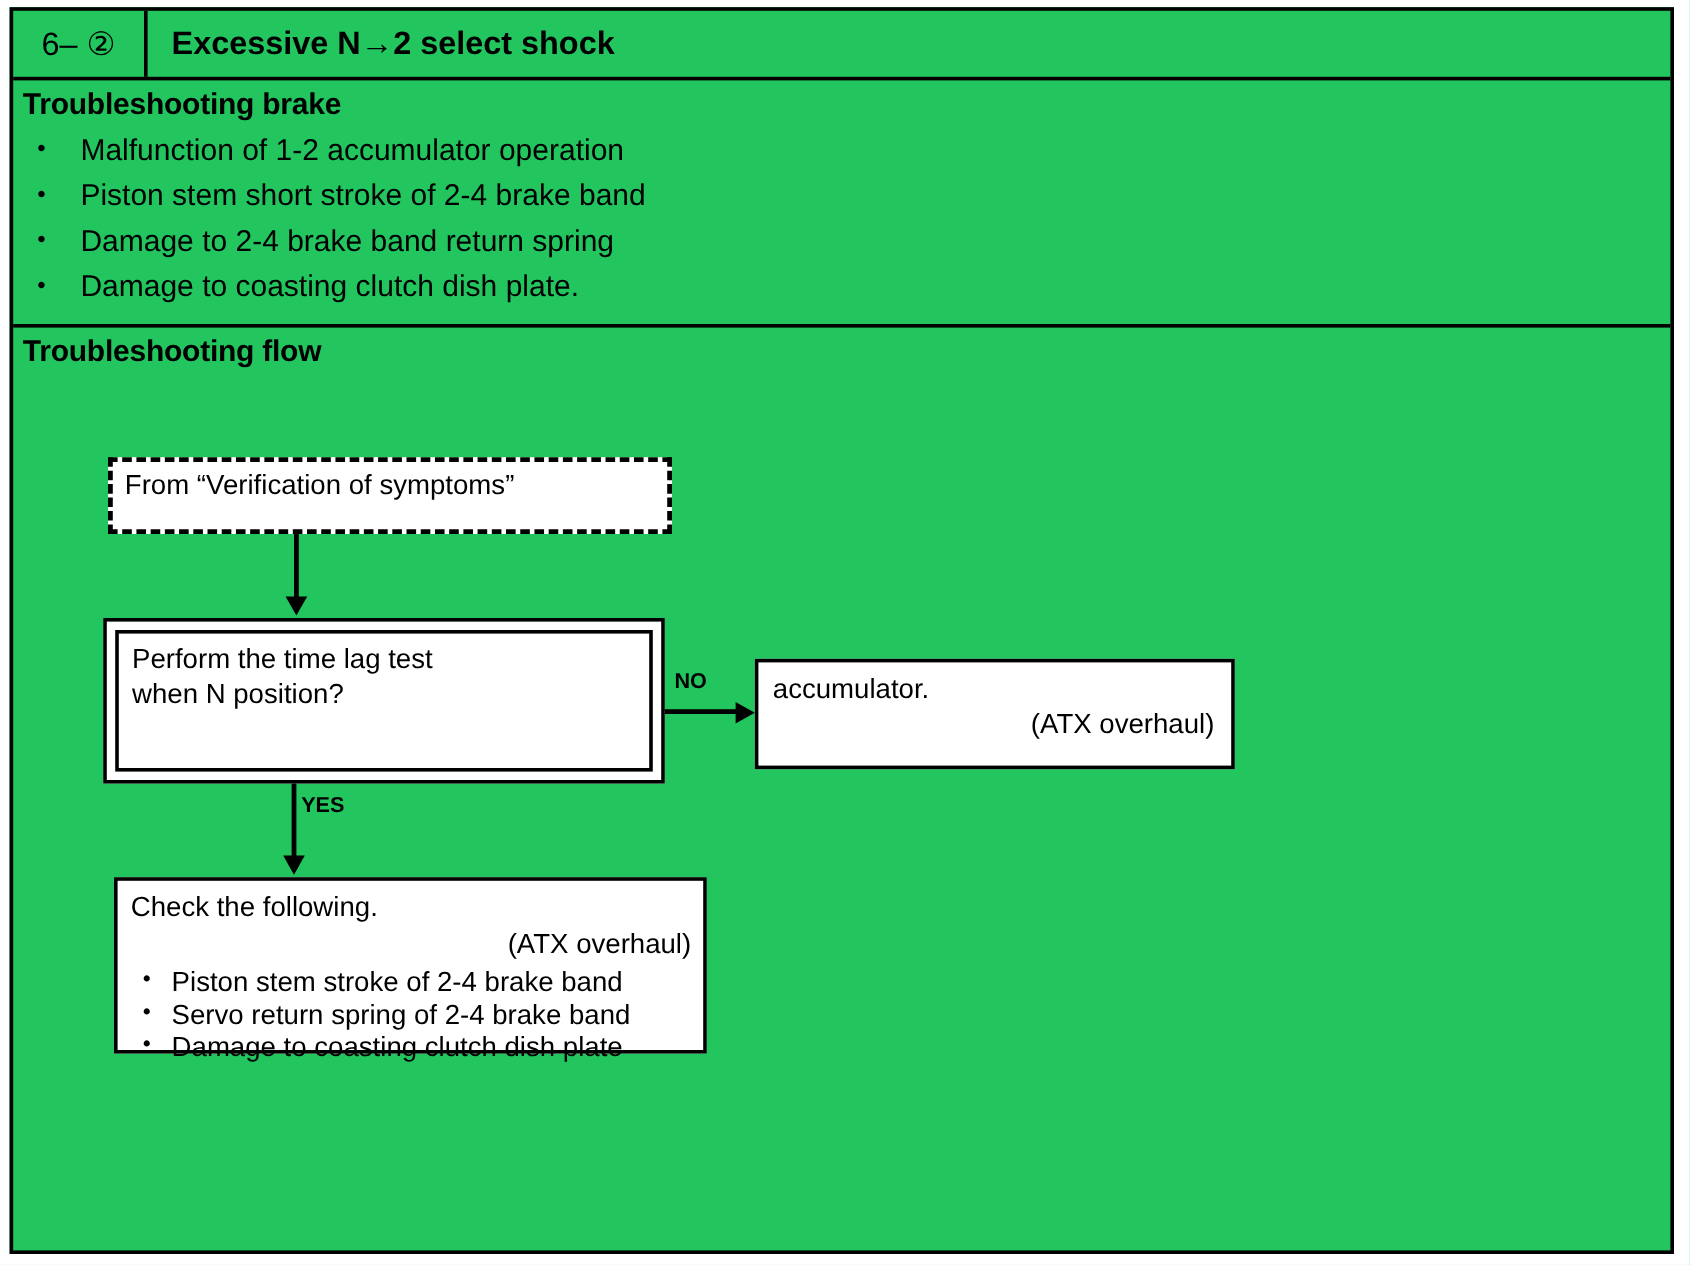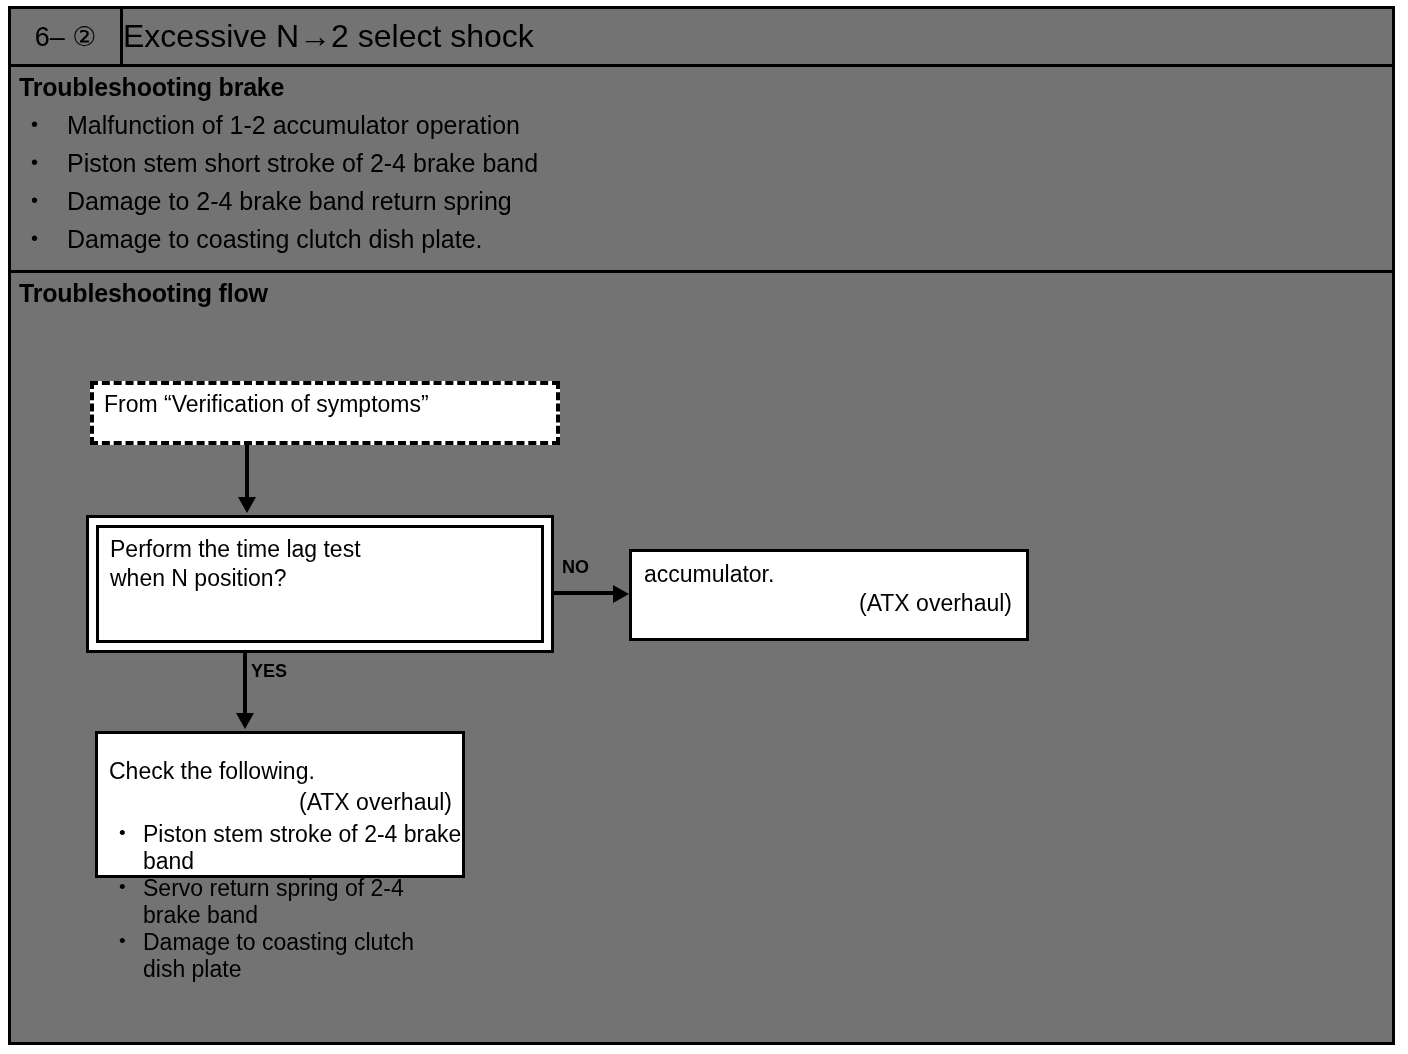--- a/index.html
+++ b/index.html
@@ -16,21 +16,21 @@
   }
 
   #page {
     position: absolute;
     left: 8px;
     top: 6px;
     width: 1387px;
     height: 1039px;
     border: 3px solid #000;
     box-sizing: border-box;
-    background: #737373;
+    background: #22c55e;
   }
 
   
   .header-row {
     position: absolute;
     left: 0; top: 0;
     width: 100%;
     height: 58px;
     border-bottom: 3px solid #000;
     box-sizing: border-box;
@@ -47,22 +47,23 @@
     justify-content: center;
     font-size: 27px;
     letter-spacing: 0px;
   }
   .header-title {
     position: absolute;
     left: 112px; top: 0;
     height: 100%;
     display: flex;
     align-items: center;
-    font-size: 32px;
-    font-weight: normal;
+    padding-left: 20px;
+    font-size: 27px;
+    font-weight: bold;
   }
 
   
   .hints-block {
     position: absolute;
     left: 0;
     top: 58px;
     width: 100%;
     height: 206px;
     border-bottom: 3px solid #000;
@@ -158,24 +159,24 @@
     padding: 8px 12px 0 12px;
   }
   .right-align {
     text-align: right;
     padding-right: 2px;
   }
 
   .node-bottom {
     left: 84px;
     top: 412px;
-    width: 370px;
+    width: 494px;
     height: 147px;
     border: 3px solid #000;
-    padding: 23px 0 0 11px;
+    padding: 7px 0 0 11px;
   }
   .bottom-atx {
     text-align: right;
     padding-right: 10px;
     margin-top: 2px;
   }
   ul.node-list {
     list-style: none;
     margin: 4px 0 0 0;
     padding: 0;

